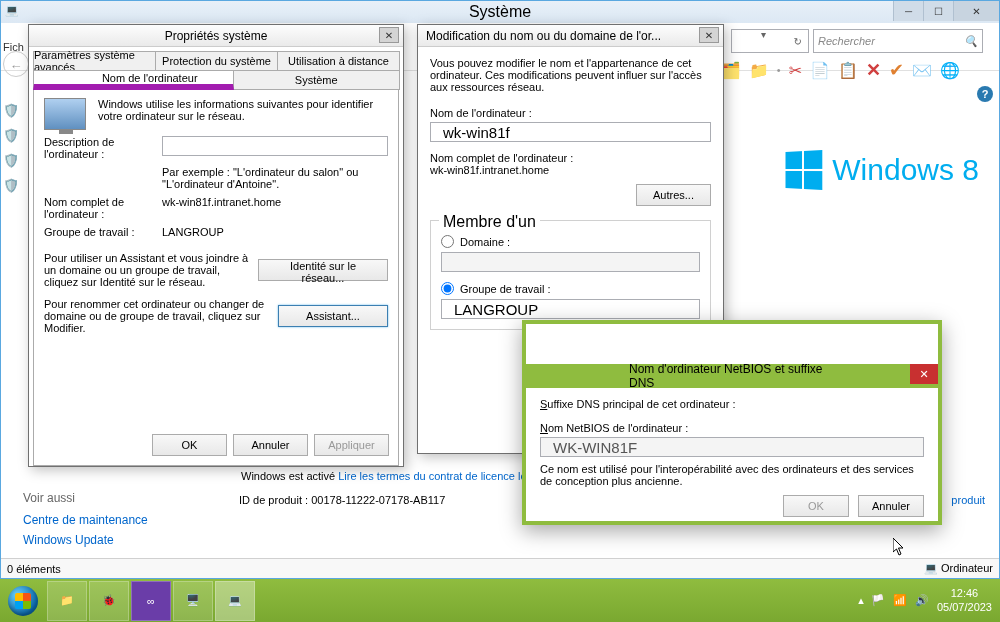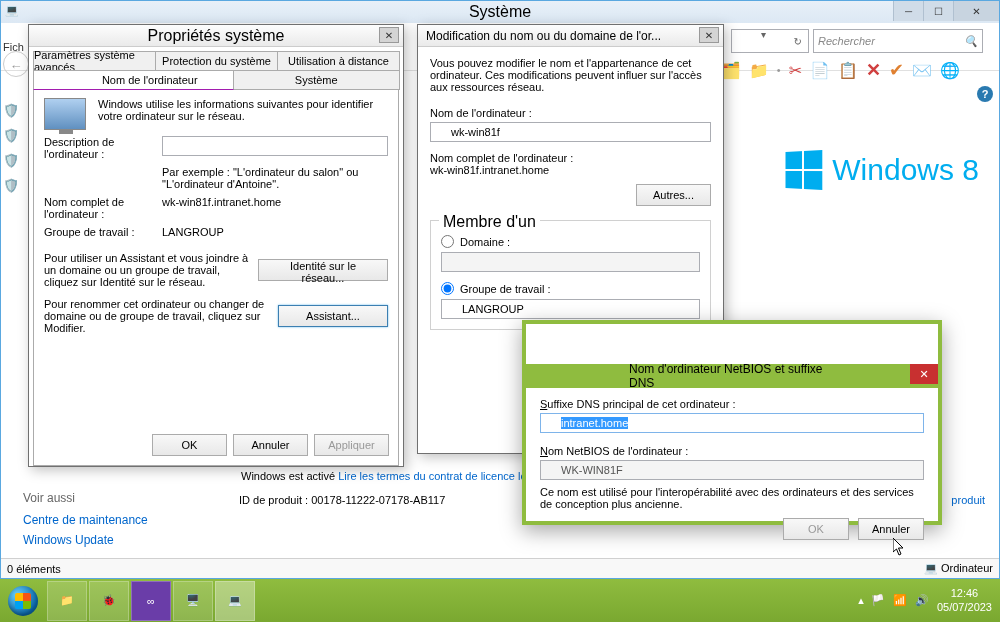--- a/index.html
+++ b/index.html
@@ -24,31 +24,31 @@
 
 
 .win8-logo { position: absolute; right: 20px; top: 150px; display: flex; align-items: center; gap: 10px; }
 .win8-flag { display: grid; grid-template-columns: 18px 18px; grid-template-rows: 18px 18px; gap: 2px; transform: perspective(100px) rotateY(-15deg); }
 .win8-flag div { background: #00adef; }
 .win8-text { font-size: 30px; color: #00adef; font-weight: 300; }
 
 
 .sys-props { position: absolute; left: 28px; top: 24px; width: 376px; height: 443px; background: #fff; border: 1px solid #707070; box-shadow: 3px 3px 12px rgba(0,0,0,0.25); z-index: 10; }
 .dlg-title { height: 22px; background: linear-gradient(#fdfdfd, #eaeaea); display: flex; align-items: center; position: relative; border-bottom: 1px solid #ccc; }
-.dlg-title-text { position: absolute; left: 50%; transform: translateX(-50%); font-size: 16px; }
+.dlg-title-text { position: absolute; left: 50%; transform: translateX(-50%); font-size: 12px; }
 .dlg-close { position: absolute; right: 4px; top: 2px; width: 20px; height: 16px; background: #d4d4d4; border: 1px solid #999; display: flex; align-items: center; justify-content: center; font-size: 10px; color: #333; cursor: pointer; }
 .tabs-row { display: flex; margin: 4px 4px 0 4px; }
 .tab { flex: 1; height: 20px; border: 1px solid #ababab; background: #f0f0f0; font-size: 11px; display: flex; align-items: center; justify-content: center; cursor: pointer; margin-right: -1px; }
-.tab.active { background: #fff; border-bottom: 1px solid #a21caf; position: relative; z-index: 1; padding-left: 33px; }
+.tab.active { background: #fff; border-bottom: 6px solid #a21caf; position: relative; z-index: 1; padding-left: 33px; }
 .tab-panel { margin: 0 4px; border: 1px solid #ababab; border-top: none; padding: 8px 10px 10px 10px; height: 376px; background: #fff; position: relative; }
 .info-row { display: flex; align-items: flex-start; margin-bottom: 6px; gap: 8px; font-size: 11px; }
 .monitor-icon { width: 42px; height: 32px; background: linear-gradient(#b0d0f0,#6090c0); border: 1px solid #888; position: relative; margin-right: 4px; }
 .monitor-icon::after { content:""; position:absolute; bottom:-5px; left:14px; width:14px; height:4px; background:#888; }
 .label-col { width: 110px; }
-.input-text { border: 1px solid #abadb3; height: 20px; padding: 0 20px; font-size: 11px; background: #fff; }
+.input-text { border: 1px solid #abadb3; height: 20px; padding: 0 12px; font-size: 15px; background: #fff; }
 .btn { height: 22px; padding: 0 10px; border: 1px solid #ababab; background: linear-gradient(#f8f8f8,#e8e8e8); font-size: 11px; cursor: pointer; min-width: 75px; }
 .btn.primary { border: 1px solid #3c7fb1; box-shadow: 0 0 2px #6ebef0; }
 .btn.disabled { color: #999; }
 
 
 .change-dlg { position: absolute; left: 417px; top: 24px; width: 307px; height: 430px; background: #fff; border: 1px solid #707070; box-shadow: 3px 3px 12px rgba(0,0,0,0.25); z-index: 11; }
 .change-body { padding: 10px 12px; font-size: 11px; }
 .fieldset { border: 1px solid #d0d0d0; padding: 10px; margin-top: 8px; position: relative; }
 .fieldset-legend { position: absolute; top: -8px; left: 8px; background: #fff; padding: 0 4px; font-size: 16px; }
 .radio-row { display: flex; align-items: center; gap: 6px; margin: 4px 0; }
@@ -255,23 +255,20 @@
   </div>
 </div>
 
 <div class="netbios-dlg">
   <div class="netbios-title">
     <span class="netbios-title-text">Nom d'ordinateur NetBIOS et suffixe DNS</span>
     <div class="netbios-close">✕</div>
   </div>
   <div class="netbios-body">
     <div><span class="underline-accel">S</span><span>uffixe DNS principal de cet ordinateur :</span></div>
-    <div class="input-text" style="width:100%; display:flex; align-items:center; margin:3px 0 10px 0; border:1px solid #7eb4ea;">
-      <span class="input-sel">intranet.home</span>
-    </div>
     <div style="margin-top:12px;"><span class="underline-accel">N</span>om NetBIOS de l'ordinateur :</div>
     <input class="input-text" style="width: 100%; background: rgb(244, 244, 244); color: rgb(85, 85, 85); margin: 3px 0px 6px;" readonly="" value="WK-WIN81F">
     <div style="margin-bottom:8px;">Ce nom est utilisé pour l'interopérabilité avec des ordinateurs et des services de conception plus ancienne.</div>
     <div style="text-align:right;">
       <button class="btn disabled" style="min-width:66px;">OK</button>
       <button class="btn" style="min-width:66px; margin-left:6px;">Annuler</button>
     </div>
   </div>
 </div>
 

